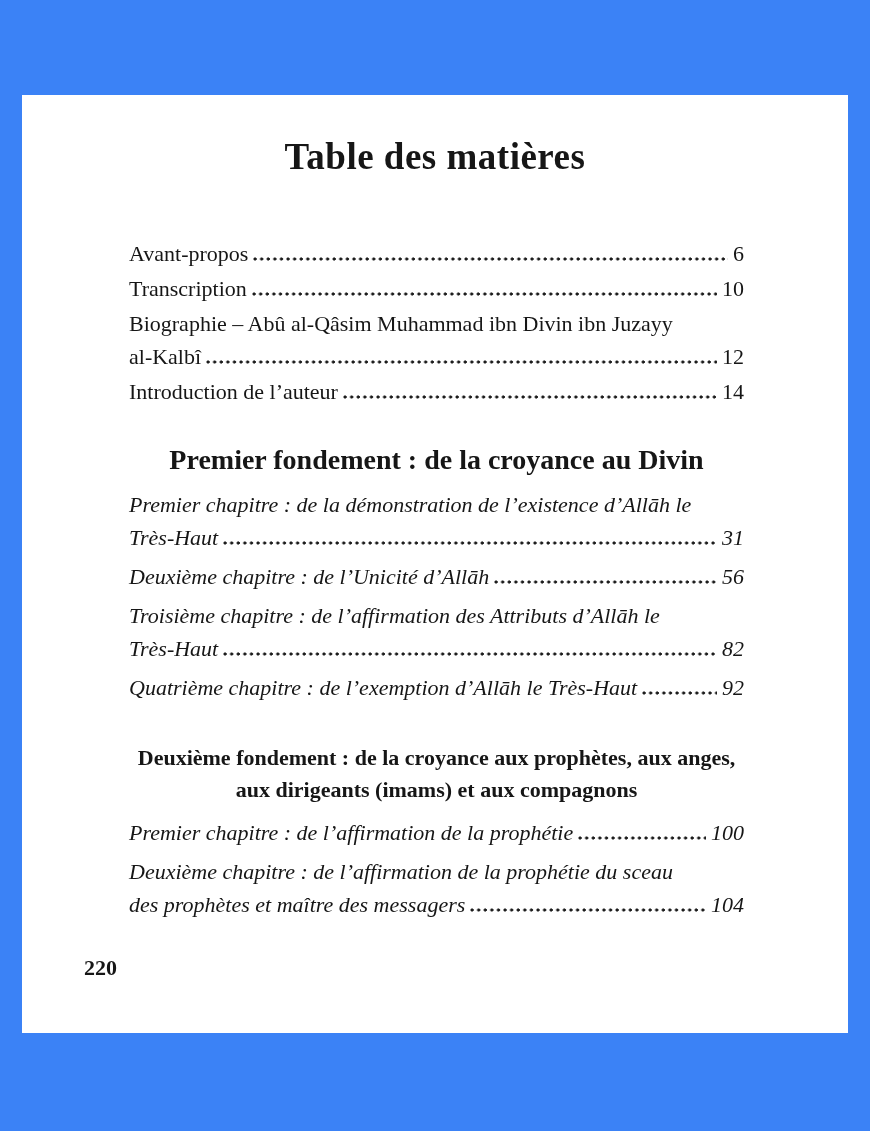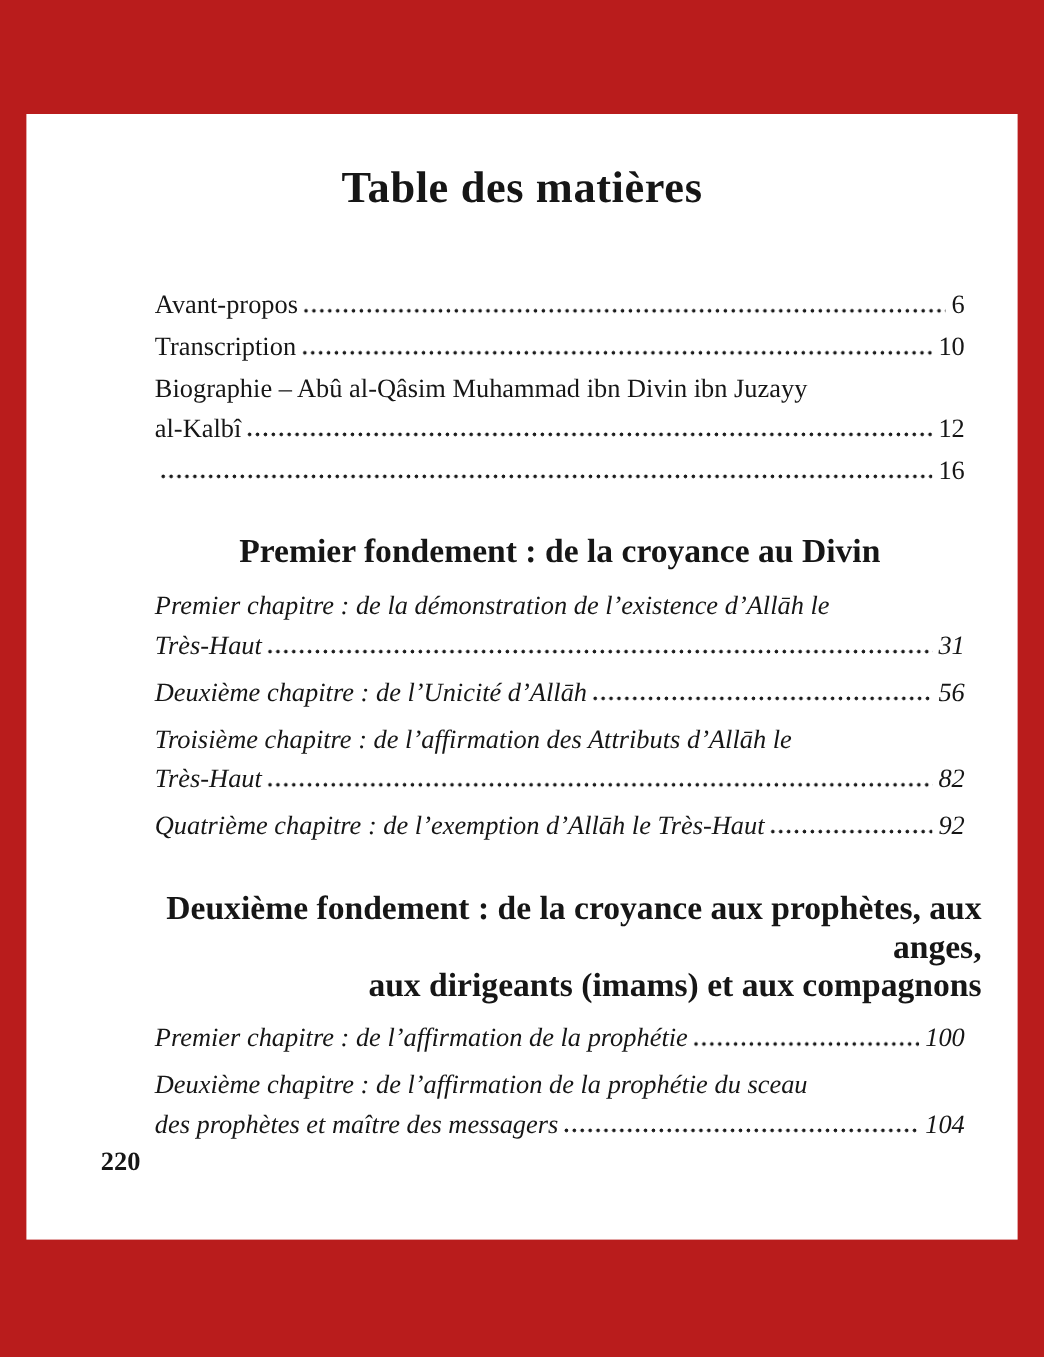--- a/index.html
+++ b/index.html
@@ -11,41 +11,41 @@
     height: 1131px;
     position: relative;
     font-family: "Liberation Serif", "DejaVu Serif", serif;
     overflow: hidden;
   }
   .frame {
     position: absolute;
     inset: 0;
     width: 870px;
     height: 1131px;
-    background: #b91c1c;
+    background: #3b82f6;
   }
   .page {
     position: absolute;
     left: 22px;
     top: 95px;
     width: 826px;
     height: 938px;
     background: #ffffff;
     color: #161616;
   }
   .page-title {
     margin: 40px 0 0 0;
     text-align: center;
     font-size: 37px;
     font-weight: bold;
     line-height: 44px;
     letter-spacing: 0.5px;
   }
   .toc {
-    margin: 58px 44px 0 107px; 
+    margin: 58px 104px 0 107px; 
     font-size: 22px;
     line-height: 33px;
   }
   .entry {
     margin: 0 0 2px 0;
   }
   .chapters .entry {
     margin-bottom: 6px;
     font-style: italic;
   }
@@ -76,22 +76,21 @@
   .section-heading {
     margin: 36px -14px 12px -14px;
     text-align: center;
     font-size: 28px;
     font-weight: bold;
     line-height: 32px;
   }
   .section-heading.two-line {
     margin-top: 38px;
     margin-bottom: 10px;
-    font-size: 28px;
-    text-align: right;
+    font-size: 22px;
   }
   .section-heading span {
     display: block;
   }
   .folio {
     position: absolute;
     left: 62px;
     top: 860px;
     font-size: 22px;
     font-weight: bold;
@@ -127,22 +126,23 @@
         <div class="pre">Biographie – Abû al-Qâsim Muhammad ibn Divin ibn Juzayy</div>
         <div class="last">
           <span class="lbl">al-Kalbî</span>
           <span class="dots"></span>
           <span class="pg">12</span>
         </div>
       </div>
 
       <div class="entry">
         <div class="last">
-          <span class="dots"></span>
-          <span class="pg">16</span>
+          <span class="lbl">Introduction de l’auteur</span>
+          <span class="dots"></span>
+          <span class="pg">14</span>
         </div>
       </div>
 
       <h2 class="section-heading">Premier fondement : de la croyance au Divin</h2>
 
       <div class="chapters">
         <div class="entry">
           <div class="pre">Premier chapitre : de la démonstration de l’existence d’Allāh le</div>
           <div class="last">
             <span class="lbl">Très-Haut</span>

